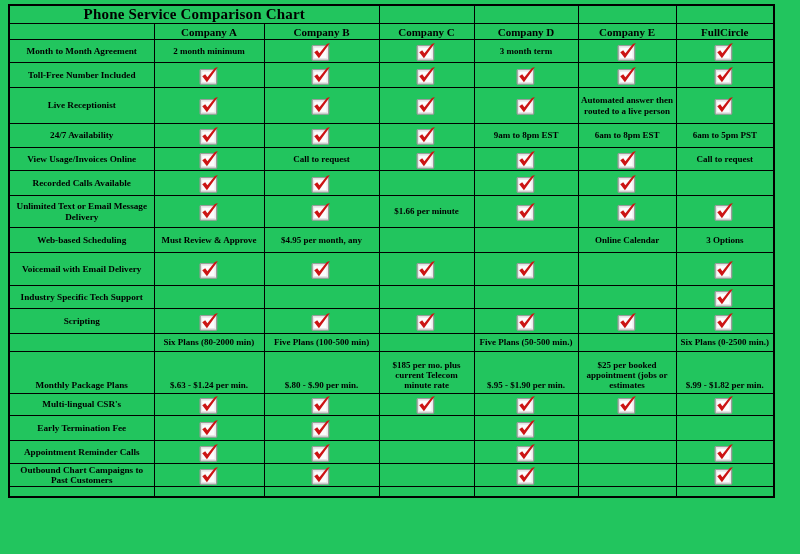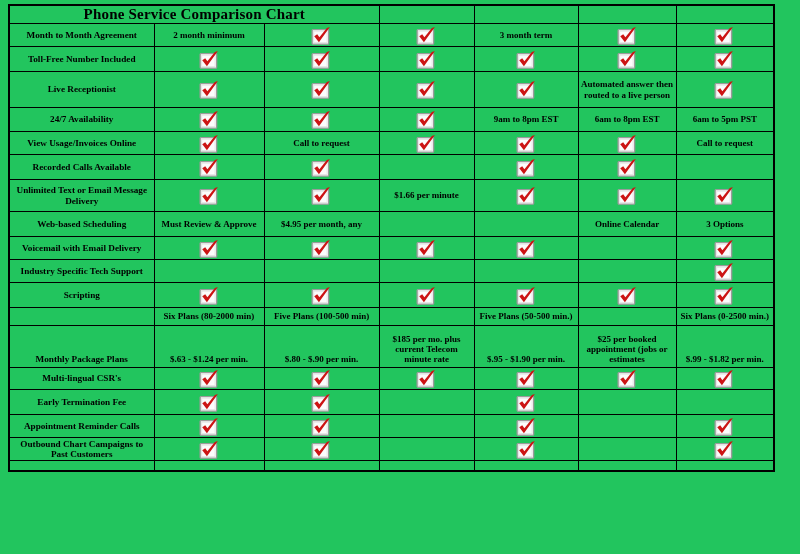--- a/index.html
+++ b/index.html
@@ -44,20 +44,29 @@
         <col style="width:98px">
     </colgroup>
     <tbody id="tb">
       <tr class="title-row">
         <td colspan="3" class="title-cell">Phone Service Comparison Chart</td>
         <td></td>
         <td></td>
         <td></td>
         <td></td>
       </tr>
+    <tr class="header-row">
+          <th></th>
+          <th>Company A</th>
+          <th>Company B</th>
+          <th>Company C</th>
+          <th>Company D</th>
+          <th>Company E</th>
+          <th>FullCircle</th>
+        </tr>
         <tr style="height: 23px;">
           <td class="lbl">Month to Month Agreement</td>
           <td class="cell txt">2 month minimum</td>
           <td class="cell c"><svg class="chk" width="21" height="21" viewBox="0 0 22 21">
               <rect class="chk-box" x="1.2" y="4.3" width="17.3" height="15.3" rx="1"></rect>
               <rect class="chk-inner" x="2.8" y="5.9" width="14.1" height="12.1"></rect>
               <path class="chk-mark" d="M3.4 11.4 L8.3 17.5 L19.8 1.5 L16.6 2.7 L8.8 12.4 L6.5 9.3 Z"></path>
             </svg></td>
           <td class="cell c"><svg class="chk" width="21" height="21" viewBox="0 0 22 21">
               <rect class="chk-box" x="1.2" y="4.3" width="17.3" height="15.3" rx="1"></rect>
@@ -240,21 +249,21 @@
         </tr>
         <tr style="height: 25px; margin-top: 40px;">
           <td class="lbl">Web-based Scheduling</td>
           <td class="cell txt">Must Review &amp; Approve</td>
           <td class="cell txt">$4.95 per month, any</td>
           <td class="cell txt"></td>
           <td class="cell txt"></td>
           <td class="cell txt">Online Calendar</td>
           <td class="cell txt">3 Options</td>
         </tr>
-        <tr style="height: 23px; padding-left: 28px;">
+        <tr style="height: 33px; padding-left: 28px;">
           <td class="lbl">Voicemail with Email Delivery</td>
           <td class="cell c"><svg class="chk" width="21" height="21" viewBox="0 0 22 21">
               <rect class="chk-box" x="1.2" y="4.3" width="17.3" height="15.3" rx="1"></rect>
               <rect class="chk-inner" x="2.8" y="5.9" width="14.1" height="12.1"></rect>
               <path class="chk-mark" d="M3.4 11.4 L8.3 17.5 L19.8 1.5 L16.6 2.7 L8.8 12.4 L6.5 9.3 Z"></path>
             </svg></td>
           <td class="cell c"><svg class="chk" width="21" height="21" viewBox="0 0 22 21">
               <rect class="chk-box" x="1.2" y="4.3" width="17.3" height="15.3" rx="1"></rect>
               <rect class="chk-inner" x="2.8" y="5.9" width="14.1" height="12.1"></rect>
               <path class="chk-mark" d="M3.4 11.4 L8.3 17.5 L19.8 1.5 L16.6 2.7 L8.8 12.4 L6.5 9.3 Z"></path>

